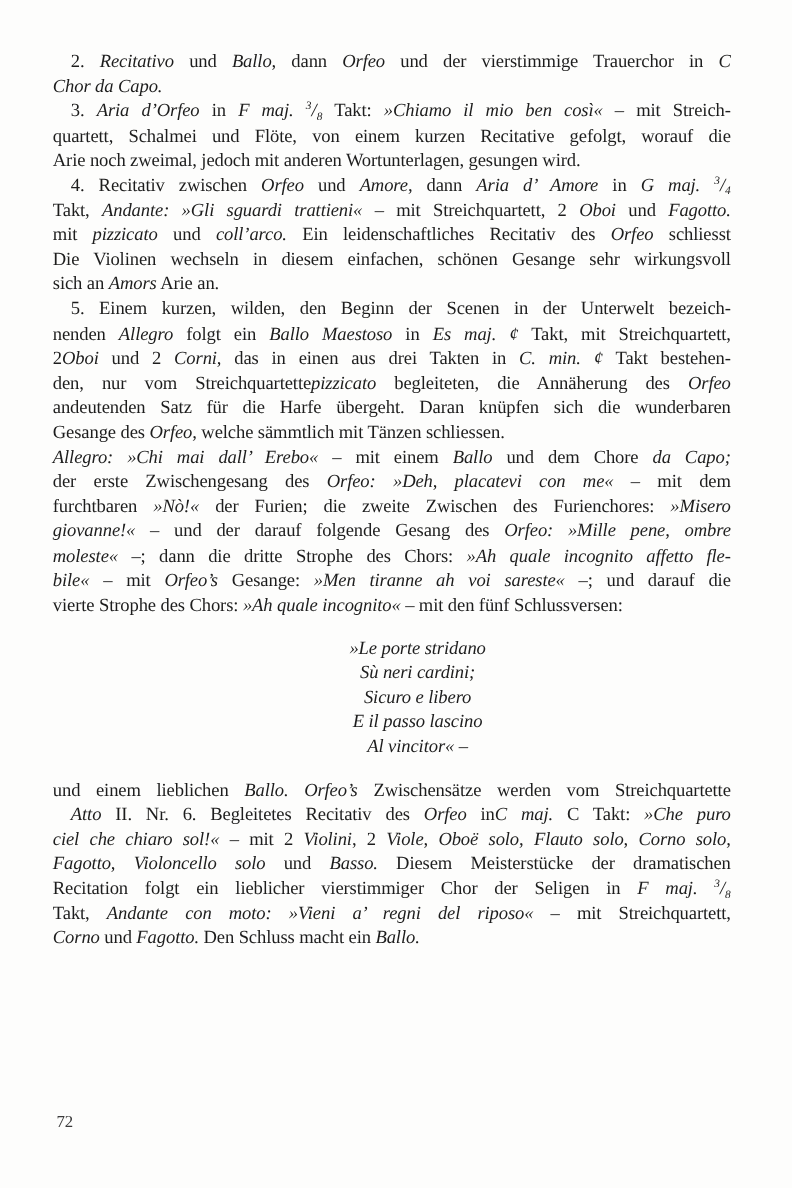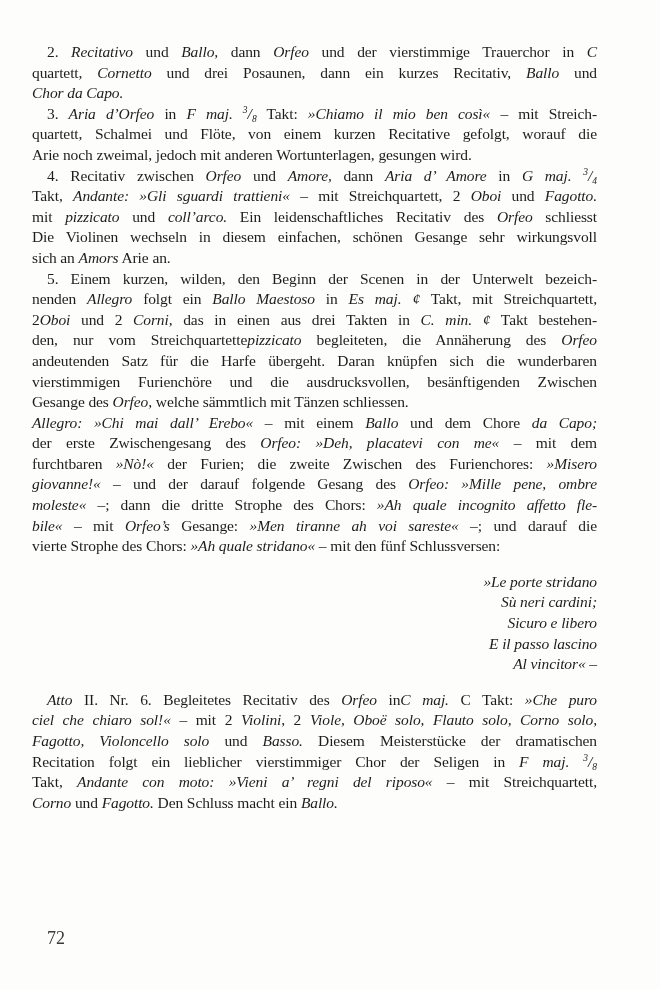--- a/index.html
+++ b/index.html
@@ -11,40 +11,40 @@
     position: relative;
     width: 660px;
     height: 990px;
     background: #fdfdfc;
     overflow: hidden;
     font-family: "Liberation Serif", "DejaVu Serif", serif;
     color: #1d1d1d;
   }
   .text-col {
     position: absolute;
-    left: 32px;
+    left: 44px;
     top: 42px;
     width: 565px;
   }
   .block { margin: 0; }
   .line {
     font-size: 15.5px;
     line-height: 20.6px;
     letter-spacing: -0.1px;
     white-space: normal;
   }
   .line.just {
     text-align: justify;
     text-align-last: justify;
   }
   .line.indent { text-indent: 15px; }
   .verse {
     margin: 15px 0 15px 43px;
   }
-  .verse .line { text-align: right; }
+  .verse .line { text-align: center; }
   i { font-style: italic; }
   .frac {
     font-style: italic;
     font-size: 15.5px;
     letter-spacing: 0;
     white-space: nowrap;
   }
   .frac sup {
     font-size: 9.5px;
     vertical-align: 6px;
@@ -53,72 +53,71 @@
   .frac sub {
     font-size: 9.5px;
     vertical-align: -3px;
     line-height: 0;
   }
   .cut-time { font-style: italic; }
   .page-number {
     position: absolute;
     left: 47px;
     top: 928px;
-    font-size: 18px;
+    font-size: 14px;
     color: #3a3a3a;
   }
 </style>
 </head>
 <body>
 
 <div class="page">
   <div class="text-col">
       <div class="block para">
         <div class="line just indent"><span>2. </span><i>Recitativo</i><span> und </span><i>Ballo,</i><span> dann </span><i>Orfeo</i><span> und der vierstimmige Trauerchor in </span><i>C</i></div>
-        <div class="line just"><span>quartett, </span><i>Cornetto</i><span> und drei Posaunen, dann ein kurzes Recitativ, </span><i>Ballo</i><span> und</span></div>
         <div class="line"><i>Chor da Capo.</i></div>
       </div>
       <div class="block para">
         <div class="line just indent"><span>3. </span><i>Aria d’Orfeo</i><span> in </span><i>F maj.</i><span> </span><span class="frac"><sup>3</sup>/<sub>8</sub></span><span> Takt: </span><i>»Chiamo il mio ben così«</i><span> – mit Streich-</span></div>
         <div class="line just"><span>quartett, Schalmei und Flöte, von einem kurzen Recitative gefolgt, worauf die</span></div>
         <div class="line"><span>Arie noch zweimal, jedoch mit anderen Wortunterlagen, gesungen wird.</span></div>
       </div>
       <div class="block para">
         <div class="line just indent"><span>4. Recitativ zwischen </span><i>Orfeo</i><span> und </span><i>Amore,</i><span> dann </span><i>Aria d’ Amore</i><span> in </span><i>G maj.</i><span> </span><span class="frac"><sup>3</sup>/<sub>4</sub></span></div>
         <div class="line just"><span>Takt, </span><i>Andante: »Gli sguardi trattieni«</i><span> – mit Streichquartett, 2 </span><i>Oboi</i><span> und </span><i>Fagotto.</i></div>
         <div class="line just"><span>mit </span><i>pizzicato</i><span> und </span><i>coll’arco.</i><span> Ein leidenschaftliches Recitativ des </span><i>Orfeo</i><span> schliesst</span></div>
         <div class="line just"><span>Die Violinen wechseln in diesem einfachen, schönen Gesange sehr wirkungsvoll</span></div>
         <div class="line"><span>sich an </span><i>Amors</i><span> Arie an.</span></div>
       </div>
       <div class="block para">
         <div class="line just indent"><span>5. Einem kurzen, wilden, den Beginn der Scenen in der Unterwelt bezeich-</span></div>
         <div class="line just"><span>nenden </span><i>Allegro</i><span> folgt ein </span><i>Ballo Maestoso</i><span> in </span><i>Es maj.</i><span> </span><i class="cut-time">¢</i><span> Takt, mit Streichquartett,</span></div>
         <div class="line just"><span>2</span><i>Oboi</i><span> und 2 </span><i>Corni,</i><span> das in einen aus drei Takten in </span><i>C. min.</i><span> </span><i class="cut-time">¢</i><span> Takt bestehen-</span></div>
         <div class="line just"><span>den, nur vom Streichquartette</span><i>pizzicato</i><span> begleiteten, die Annäherung des </span><i>Orfeo</i></div>
         <div class="line just"><span>andeutenden Satz für die Harfe übergeht. Daran knüpfen sich die wunderbaren</span></div>
-        <div class="line just"><span>vierstimmigen Furienchöre und die ausdrucksvollen, besänftigenden Zwischen</span></div>
         <div class="line"><span>Gesange des </span><i>Orfeo,</i><span> welche sämmtlich mit Tänzen schliessen.</span></div>
       </div>
       <div class="block para">
         <div class="line just"><i>Allegro: »Chi mai dall’ Erebo«</i><span> – mit einem </span><i>Ballo</i><span> und dem Chore </span><i>da Capo;</i></div>
         <div class="line just"><span>der erste Zwischengesang des </span><i>Orfeo: »Deh, placatevi con me«</i><span> – mit dem</span></div>
         <div class="line just"><span>furchtbaren </span><i>»Nò!«</i><span> der Furien; die zweite Zwischen des Furienchores: </span><i>»Misero</i></div>
         <div class="line just"><i>giovanne!«</i><span> – und der darauf folgende Gesang des </span><i>Orfeo: »Mille pene, ombre</i></div>
         <div class="line just"><i>moleste«</i><span> –; dann die dritte Strophe des Chors: </span><i>»Ah quale incognito affetto fle-</i></div>
         <div class="line just"><i>bile«</i><span> – mit </span><i>Orfeo’s</i><span> Gesange: </span><i>»Men tiranne ah voi sareste«</i><span> –; und darauf die</span></div>
-        <div class="line"><span>vierte Strophe des Chors: </span><i>»Ah quale stridano«</i><span> – mit den fünf Schlussversen:</span></div>
+        <div class="line"><span>vierte Strophe des Chors: </span><i>»Ah quale incognito«</i><span> – mit den fünf Schlussversen:</span></div>
       </div>
       <div class="block verse">
         <div class="line"><i>»Le porte stridano</i></div>
         <div class="line"><i>Sù neri cardini;</i></div>
         <div class="line"><i>Sicuro e libero</i></div>
         <div class="line"><i>E il passo lascino</i></div>
         <div class="line"><i>Al vincitor« –</i></div>
       </div>
       <div class="block para">
+        <div class="line just"><span>und einem lieblichen </span><i>Ballo. Orfeo’s</i><span> Zwischensätze werden vom Streichquartette</span></div>
       </div>
       <div class="block para">
         <div class="line just indent"><i>Atto</i><span> II. Nr. 6. Begleitetes Recitativ des </span><i>Orfeo</i><span> in</span><i>C maj.</i><span> C Takt: </span><i>»Che puro</i></div>
         <div class="line just"><i>ciel che chiaro sol!«</i><span> – mit 2 </span><i>Violini</i><span>, 2 </span><i>Viole, Oboë solo, Flauto solo, Corno solo,</i></div>
         <div class="line just"><i>Fagotto, Violoncello solo</i><span> und </span><i>Basso.</i><span> Diesem Meisterstücke der dramatischen</span></div>
         <div class="line just"><span>Recitation folgt ein lieblicher vierstimmiger Chor der Seligen in </span><i>F maj.</i><span> </span><span class="frac"><sup>3</sup>/<sub>8</sub></span></div>
         <div class="line just"><span>Takt, </span><i>Andante con moto: »Vieni a’ regni del riposo«</i><span> – mit Streichquartett,</span></div>
         <div class="line"><i>Corno</i><span> und </span><i>Fagotto.</i><span> Den Schluss macht ein </span><i>Ballo.</i></div>
       </div>
     </div>

